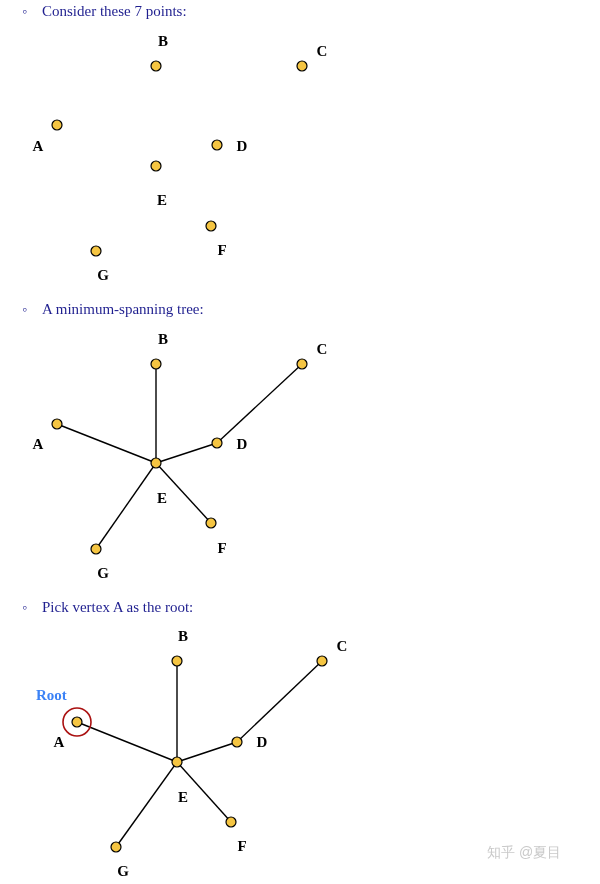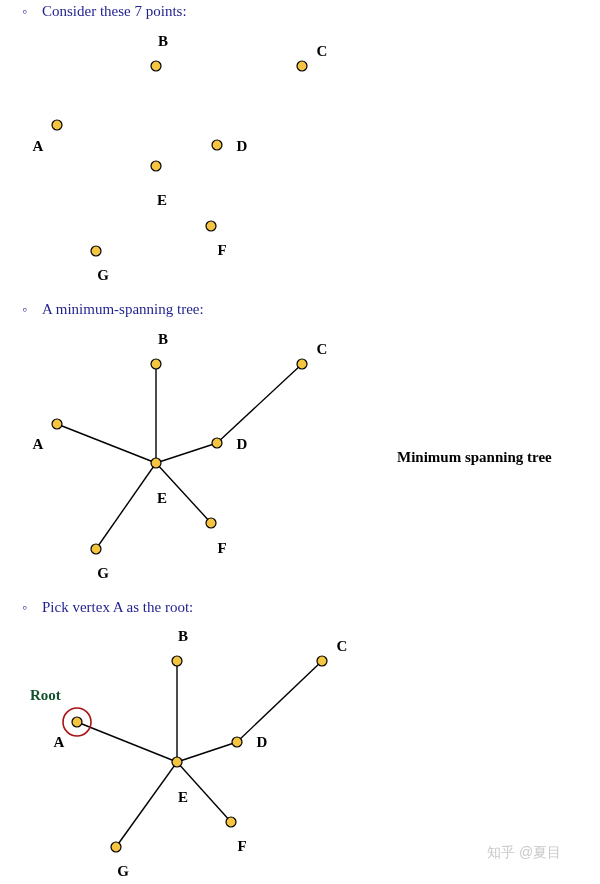--- a/index.html
+++ b/index.html
@@ -40,25 +40,25 @@
     position: absolute;
     left: 397px;
     top: 449px;
     font-weight: bold;
     font-size: 15px;
     color: #000000;
     white-space: nowrap;
   }
   .root-label {
     position: absolute;
-    left: 30px;
+    left: 36px;
     top: 687px;
     font-weight: bold;
     font-size: 15px;
-    color: #14532d;
+    color: #3b82f6;
   }
   .watermark {
     position: absolute;
     left: 487px;
     top: 844px;
     font-family: "Liberation Sans", sans-serif;
     font-size: 14px;
     color: #c9c9c9;
     white-space: nowrap;
   }
@@ -131,19 +131,18 @@
   </div>
 
   <div class="heading" style="top:599px">
     <span class="bullet">◦</span><span>Pick vertex A as the root:</span>
   </div>
 
   <div class="heading" style="top:301px">
     <span class="bullet">◦</span><span>A minimum-spanning tree:</span>
   </div>
 
-  <div class="caption">Minimum spanning tree</div>
 
   <div class="root-label">Root</div>
 
   <div class="watermark">知乎 @夏目</div>
 
 </div>
 
 </body></html>

